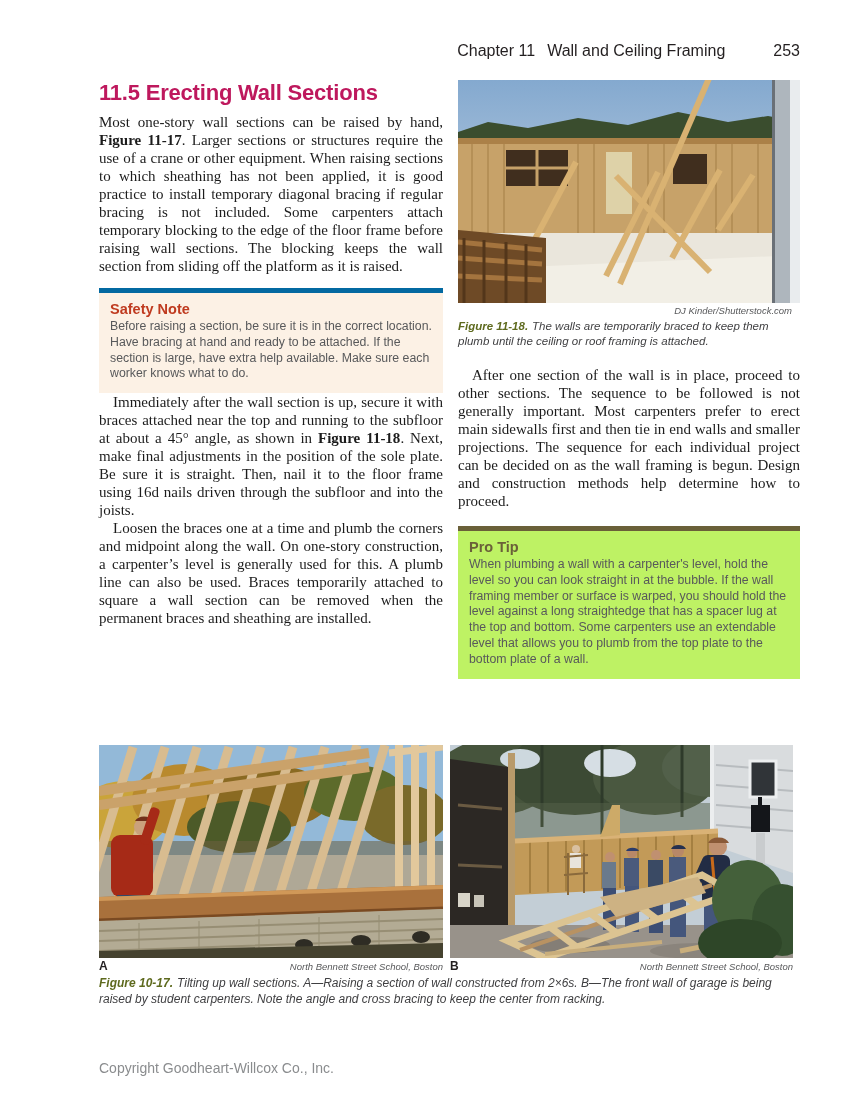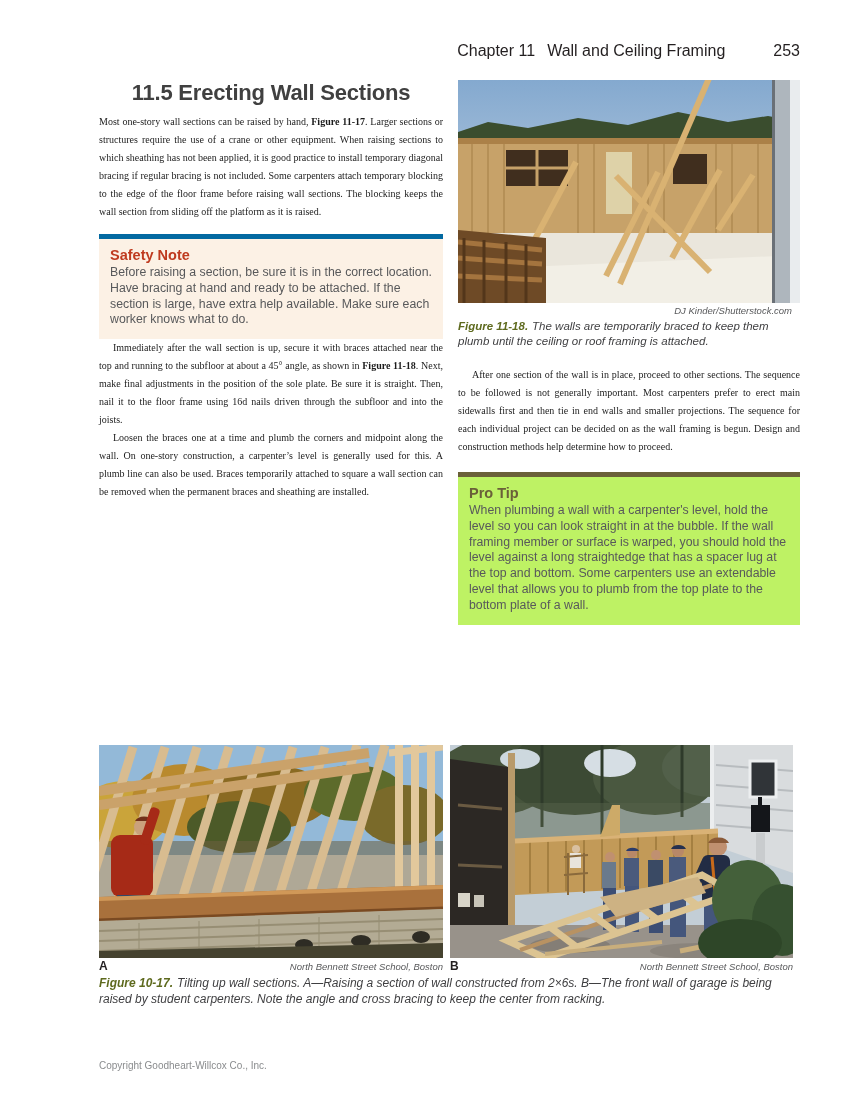--- a/index.html
+++ b/index.html
@@ -12,23 +12,23 @@
           font-family:"Liberation Sans",sans-serif;font-size:16px;color:#231f20;}
   #header .chap{margin-right:12px;}
   #header .pagenum{margin-left:48px;}
 
   
   #columns{position:absolute;top:80px;left:99px;width:701px;display:flex;gap:15px;}
   .col-left{width:344px;}
   .col-right{width:342px;}
 
   h1.section-heading{margin:0 0 7px 0;font-family:"Liberation Sans",sans-serif;
-     font-size:22px;font-weight:bold;color:#404040;letter-spacing:-0.2px;text-align:center;}
-
-  p.body{font-size:10px;line-height:18px;color:#1c1c1c;text-align:justify;margin:0;}
+     font-size:22px;font-weight:bold;color:#be185d;letter-spacing:-0.2px;}
+
+  p.body{font-size:15px;line-height:18px;color:#1c1c1c;text-align:justify;margin:0;}
   p.indent{text-indent:14px;}
   .mt{margin-top:22px;}
 
   
   .notebox{margin-top:13px;border-top:5px solid #0369a1;background:#fcf1e5;
            padding:8px 11px 11px 11px;}
   .notebox .title{margin:0 0 2px 0;font-family:"Liberation Sans",sans-serif;
            font-size:14.5px;font-weight:bold;color:#bf3a1f;}
   .notebox .ntext{margin:0;font-family:"Liberation Sans",sans-serif;
            font-size:12.3px;line-height:15.8px;color:#58595b;text-align:left;}
@@ -43,21 +43,21 @@
           color:#3f3f41;margin:0;text-align:left;font-style:italic;}
   .figlabel{color:#5e6a1e;font-weight:bold;margin-right:4px;}
 
   #figures{position:absolute;top:745px;left:99px;width:694px;}
   .panels{display:flex;gap:7px;}
   .panel-meta{display:flex;justify-content:space-between;align-items:baseline;margin-top:1px;}
   .panel-label{font-family:"Liberation Sans",sans-serif;font-size:12px;font-weight:bold;color:#231f20;}
   #fig17-caption{margin-top:3px;font-size:12px;line-height:15.5px;width:694px;}
 
   #footer{position:absolute;left:99px;top:1060px;font-family:"Liberation Sans",sans-serif;
-          font-size:10px;color:#8a8c8e;}
+          font-size:14px;color:#8a8c8e;}
 </style>
 </head>
 <body>
 
 <div class="page">
 
   <div id="header">
     <span class="chap">Chapter 11</span>
     <span class="title">Wall and Ceiling Framing</span>
     <span class="pagenum">253</span>

